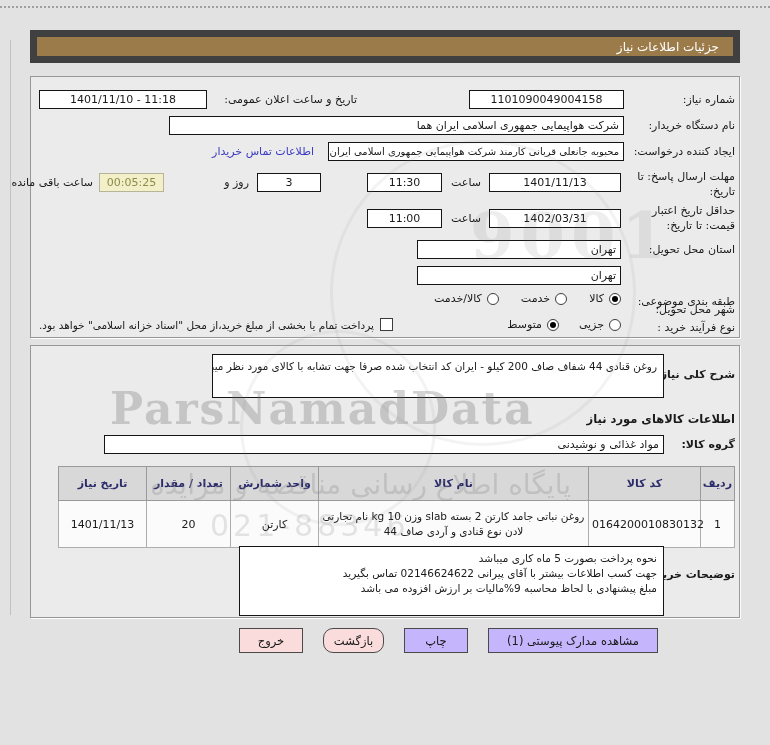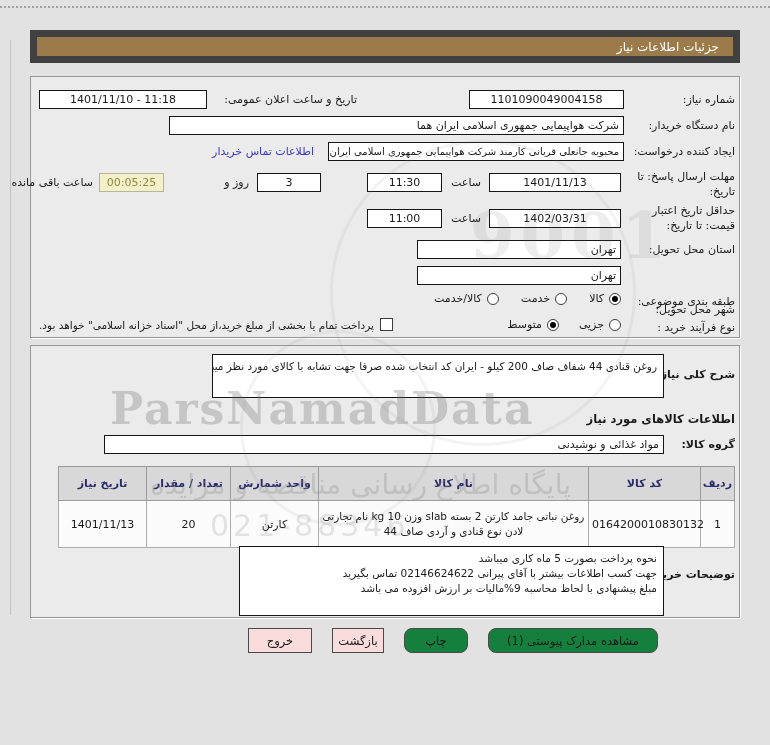--- a/index.html
+++ b/index.html
@@ -75,21 +75,21 @@
     background:#fbfbfb;
   }
   table.goods td.name{font-size:10.5px;line-height:15px;}
 
   .btnbar{position:absolute;top:628px;right:112px;display:flex;direction:rtl;gap:20px;z-index:2;}
   .btn{
     height:25px;box-sizing:border-box;border:1px solid #4a4a4a;
     display:flex;align-items:center;justify-content:center;
     font-size:11.5px;padding:8px 8px;cursor:pointer;
   }
-  .btn.green{background:#15803d;border-radius:8px;}
+  .btn.green{background:#c4b5fd;}
   .btn.pink{background:#fbdcdc;}
 
   .wm{position:absolute;pointer-events:none;z-index:3;color:#666;}
   .wm-latin{top:383px;left:110px;font-size:44px;font-weight:bold;letter-spacing:2px;opacity:0.28;direction:ltr;font-family:"DejaVu Serif",serif;}
   .wm-fa{top:468px;left:150px;font-size:28px;opacity:0.30;color:#8a8a8a;}
   .wm-phone{top:508px;left:210px;font-size:30px;opacity:0.16;direction:ltr;letter-spacing:4px;}
   .wm-digits{top:198px;left:470px;font-size:64px;font-weight:bold;opacity:0.10;direction:ltr;letter-spacing:6px;font-family:"DejaVu Serif",serif;}
   .wm-circle{border-radius:50%;border:3px solid #8a8a8a;opacity:0.10;}
   .wm-c1{top:140px;left:330px;width:300px;height:300px;}
   .wm-c2{top:330px;left:240px;width:190px;height:190px;}
@@ -218,21 +218,21 @@
   <div class="bigbox" style="right:75px;top:200px;width:425px;height:70px;">
     <div class="line">نحوه پرداخت بصورت 5 ماه کاری میباشد</div>
     <div class="line">جهت کسب اطلاعات بیشتر با آقای پیرانی 02146624622 تماس بگیرید</div>
     <div class="line">مبلغ پیشنهادی با لحاظ محاسبه 9%مالیات بر ارزش افزوده می باشد</div>
   </div>
 </div>
 
 <div class="btnbar">
   <div class="btn green" style="width:170px;">مشاهده مدارک پیوستی (1)</div>
   <div class="btn green" style="width:64px;">چاپ</div>
-  <div class="btn pink" style="width:52px;">بازگشت</div>
+  <div class="btn pink" style="width:61px;border-radius:10px;">بازگشت</div>
   <div class="btn pink" style="width:64px;">خروج</div>
 </div>
 
 <div class="wm wm-circle wm-c1"></div>
 <div class="wm wm-circle wm-c2"></div>
 <div class="wm wm-digits">9001</div>
 <div class="wm wm-latin">ParsNamadData</div>
 <div class="wm wm-fa">پایگاه اطلاع رسانی مناقصه و مزایده</div>
 <div class="wm wm-phone">021-88346</div>
 

